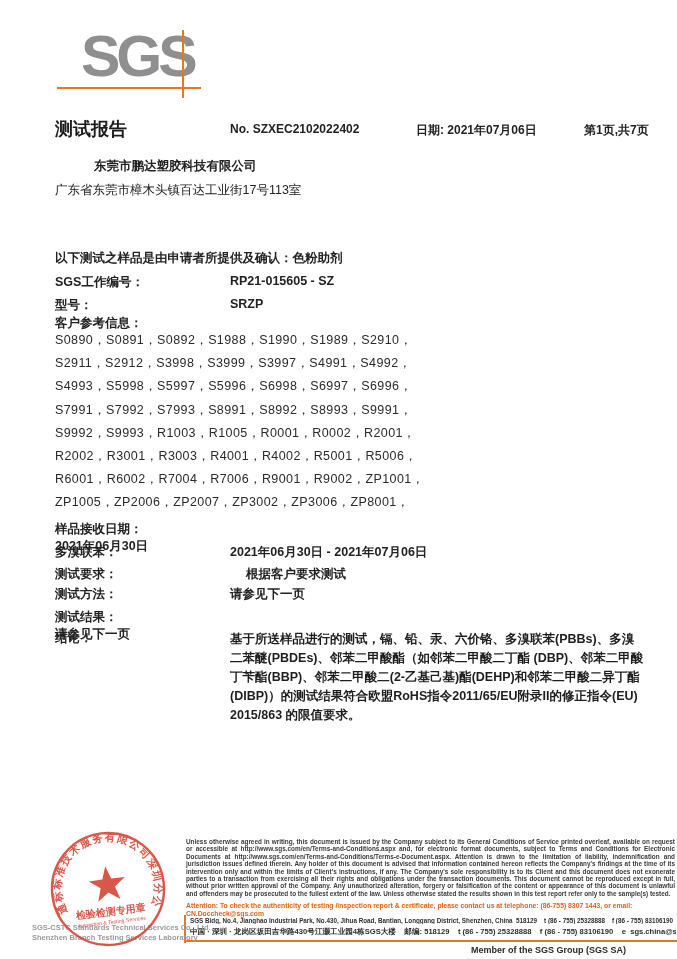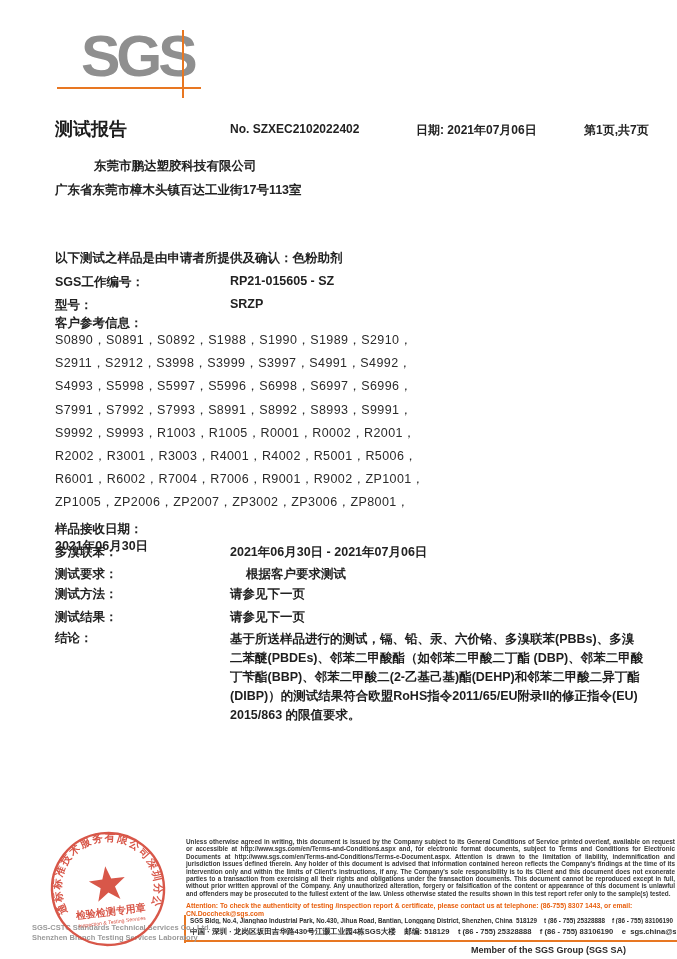--- a/index.html
+++ b/index.html
@@ -14,35 +14,35 @@
   }
   .logo-hline { position:absolute; left:57px; top:87px; width:144px; height:2px; background:#e87722; }
   .logo-vline { position:absolute; left:182px; top:30px; width:2px; height:68px; background:#e87722; }
   
   .doc-title { position:absolute; left:55px; top:117px; font-size:18px; font-weight:700; color:#1c1c1c; }
   .report-no  { position:absolute; left:230px; top:122px; font-size:12px; font-weight:700; }
   .doc-date   { position:absolute; left:416px; top:122px; font-size:12px; font-weight:700;text-align:center; }
   .page-info  { position:absolute; left:551px; top:122px; font-size:12px; font-weight:700;margin-left:33px; }
   
   .applicant-name    { position:absolute; left:55px; top:158px; font-size:12.5px; font-weight:600;margin-left:39px; }
-  .applicant-address { position:absolute; left:55px; top:182px; font-size:12.5px; font-weight:700; }
+  .applicant-address { position:absolute; left:55px; top:182px; font-size:12.5px; font-weight:400; }
   
   .intro { position:absolute; left:55px; top:250px; font-size:12.5px; font-weight:600; }
   .row { position:absolute; left:55px; width:592px; display:flex; }
   .row .lbl { width:175px; flex:none; font-size:12.5px; font-weight:600; }
   .row .val { font-size:12.5px; font-weight:600; }
   .row .val.plain { font-weight:400; }
   .r-job    { top:274px; }
   .r-model  { top:297px; }
   .r-ref    { top:315px;flex-direction:column; }
   .r-recv   { top:521px;flex-direction:column; }
   .r-period { top:544px; }
   .r-req    { top:566px;gap:16px; }
   .r-method { top:586px; }
-  .r-result { top:609px; }
+  .r-result { top:609px;flex-direction:column; }
   .r-concl  { top:630px; }
   .ref-line { font-size:12.5px; font-weight:400; height:23.2px; letter-spacing:0.4px; color:#2a2a2a; }
   .concl-text { width:414px; line-height:19px; font-weight:400; color:#1e1e1e; }
   
   .stamp { position:absolute; left:48px; top:829px; width:120px; height:120px; transform:rotate(-7deg); opacity:0.92; z-index:3; }
   .stamp-company {
     position:absolute; left:32px; top:923px; z-index:2; color:#9a9a9a;
     font-size:7.5px; line-height:9.5px; font-weight:600; white-space:nowrap;
   }
   .disclaimer {

